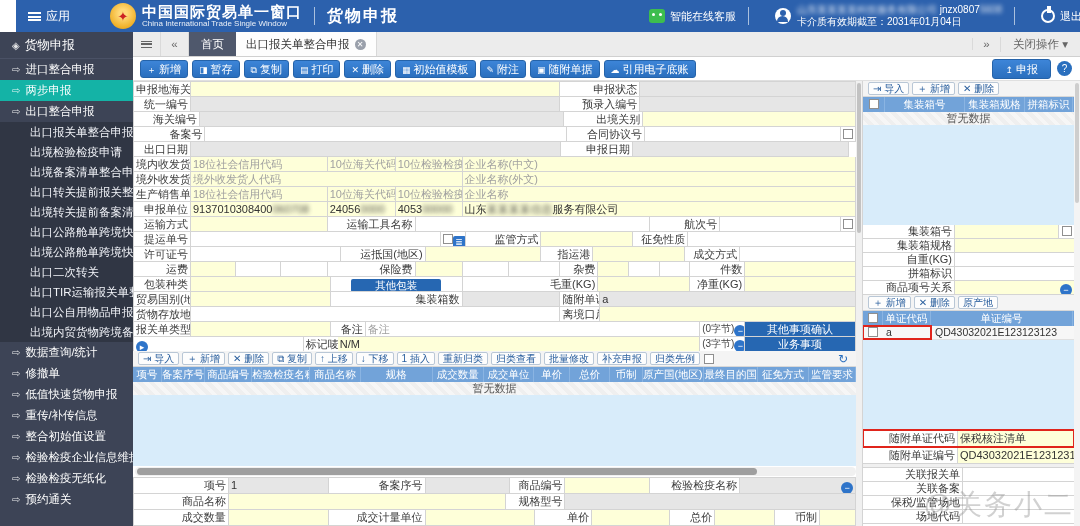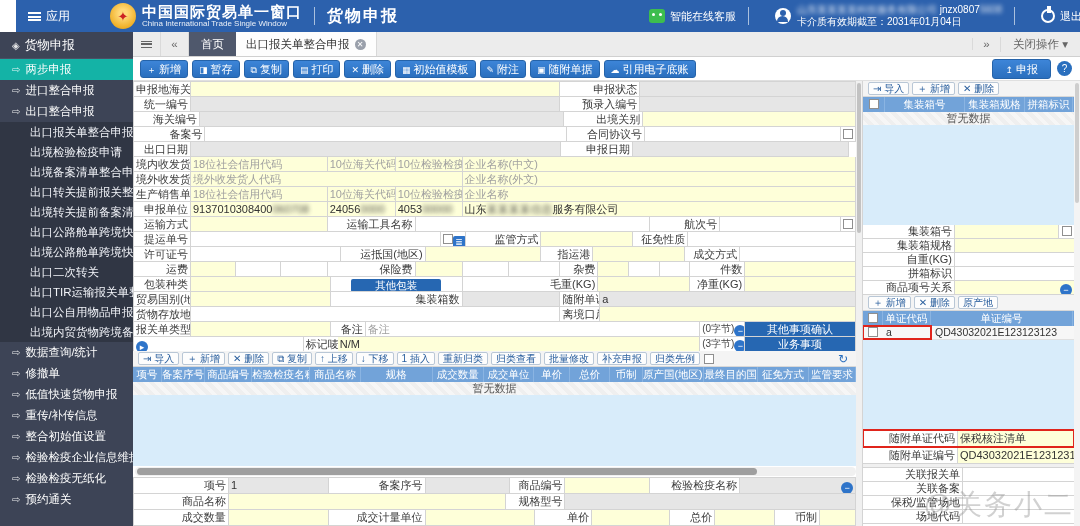--- a/index.html
+++ b/index.html
@@ -117,22 +117,22 @@
       <div>卡介质有效期截至：2031年01月04日</div>
     </span>
     <span class="hdr-sep"></span>
     <span class="pwr"></span>
     <span style="margin-right:14px">退出</span>
   </span>
 </div>
 
 <div id="side">
   <div class="sd-title"><span class="ic">◈</span><span>货物申报</span></div>
+  <div class="sd1"><span class="ic">⇨</span><span>进口整合申报</span></div>
   <div class="sd1 active"><span class="ic">⇨</span><span>两步申报</span></div>
-  <div class="sd1"><span class="ic">⇨</span><span>进口整合申报</span></div>
   <div class="sd1"><span class="ic">⇨</span><span>出口整合申报</span></div>
   <div class="sd2">出口报关单整合申报</div>
   <div class="sd2">出境检验检疫申请</div>
   <div class="sd2">出境备案清单整合申报</div>
   <div class="sd2">出口转关提前报关整合申报</div>
   <div class="sd2">出境转关提前备案清单整合</div>
   <div class="sd2">出口公路舱单跨境快速通关</div>
   <div class="sd2">出境公路舱单跨境快速通关</div>
   <div class="sd2">出口二次转关</div>
   <div class="sd2">出口TIR运输报关单整合申报</div>

